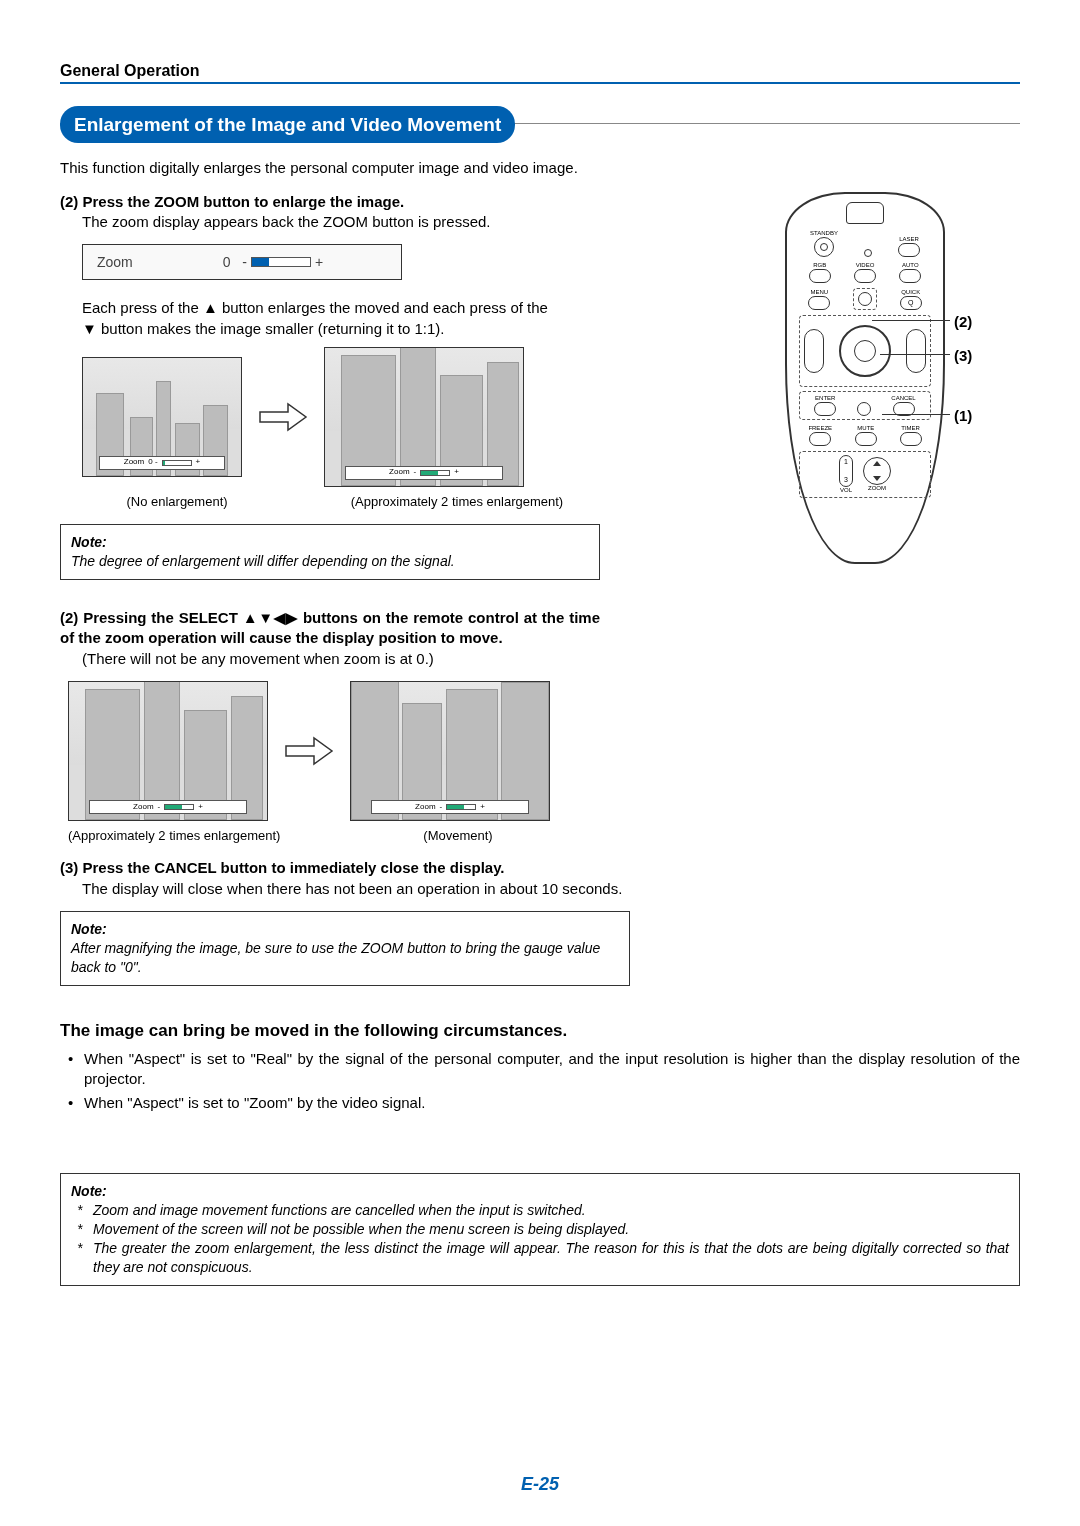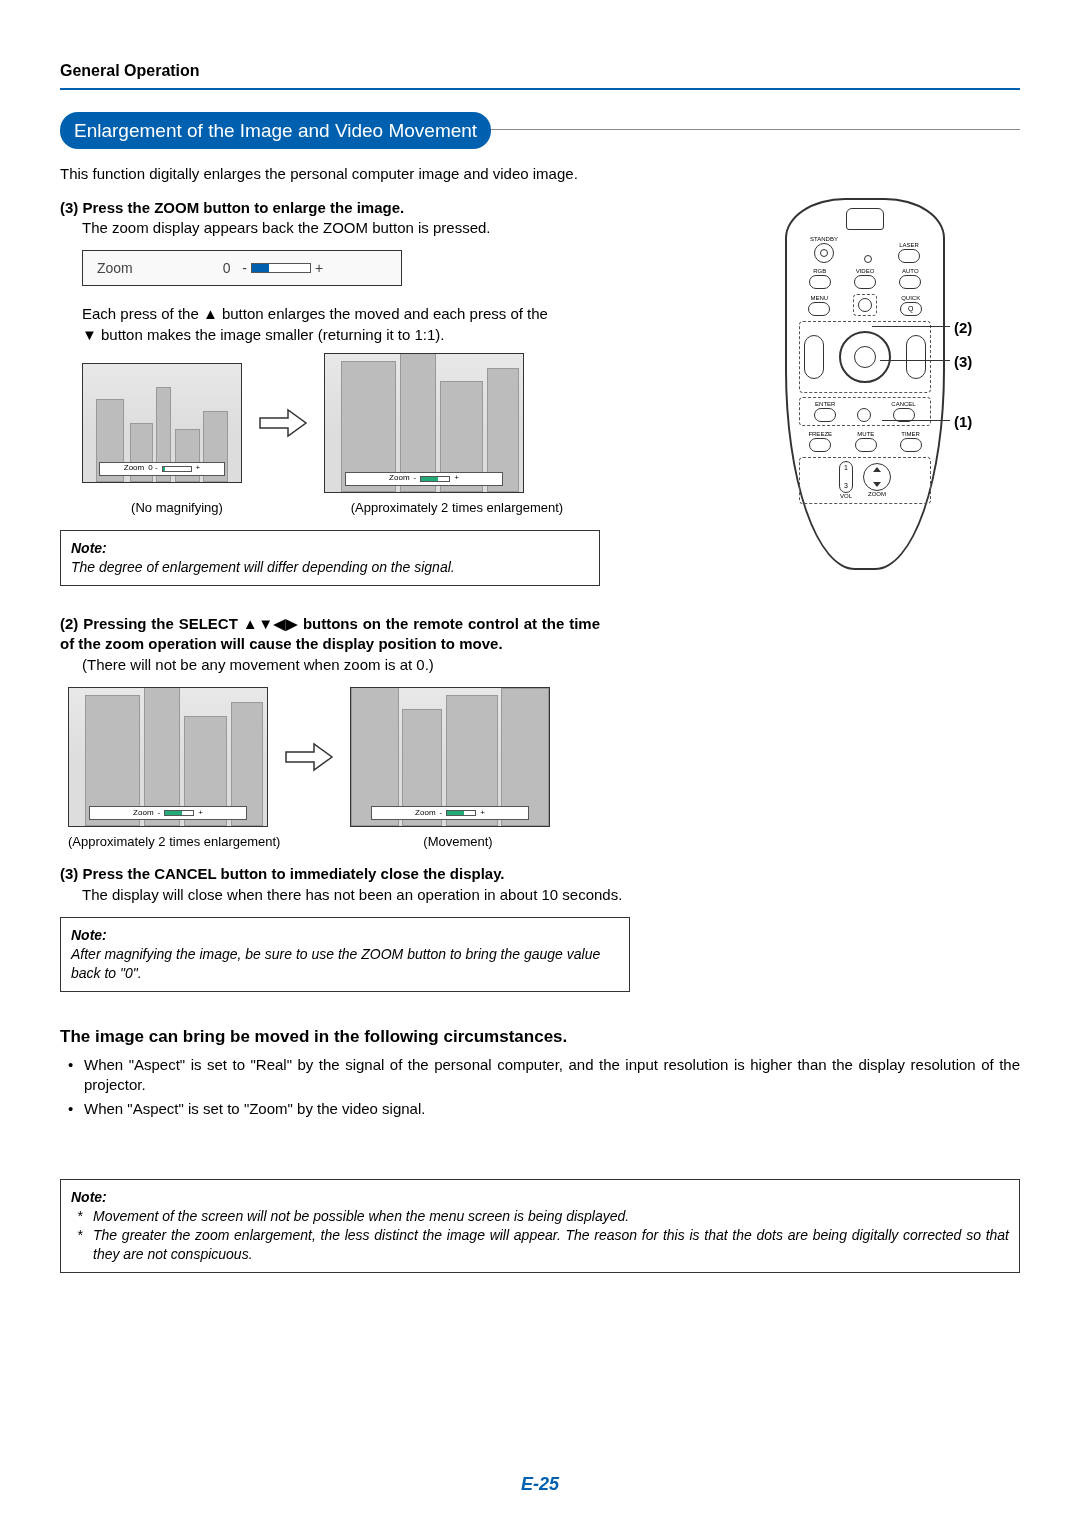--- a/index.html
+++ b/index.html
@@ -10,32 +10,31 @@
     background: #fff;
     color: #000;
     padding: 60px 60px 30px 60px;
     font-size: 15px;
     line-height: 1.35;
     position: relative;
   }
   .header-title {
     font-weight: bold;
     font-size: 16px;
-    margin-bottom: 6px;
   }
   .header-rule {
     border: none;
     border-top: 2px solid #0060b0;
     margin-bottom: 22px;
   }
   .section-title-box {
     display: inline-block;
     background: #0060b0;
     color: #fff;
-    font-weight: normal;
+    font-weight: bold;
     font-size: 19px;
     padding: 6px 14px;
     border-radius: 18px;
     position: relative;
   }
   .section-title-row {
     position: relative;
     height: 34px;
     margin-bottom: 18px;
   }
@@ -217,21 +216,21 @@
 <div class="section-title-row">
   <span class="section-title-box">Enlargement of the Image and Video Movement</span>
 </div>
 
 <p class="intro">This function digitally enlarges the personal computer image and video image.</p>
 
 <div class="layout">
   <div class="main">
 
     <div class="step-block">
-      <div class="step-bold">(3)  Press the ZOOM button to enlarge the image.</div>
+      <div class="step-bold">(2)  Press the ZOOM button to enlarge the image.</div>
       <div class="step-indent">The zoom display appears back the ZOOM button is pressed.</div>
     </div>
 
     <div class="zoom-window">
       <span>Zoom</span>
       <span class="zoom-bar">
         <span>0</span>&nbsp;&nbsp;-
         <span class="zoom-track">
             <span class="zoom-fill"></span>
           </span>+
@@ -273,21 +272,21 @@
             <span>Zoom</span>
             <span>-</span>
             <span class="mini-track">
               <span class="mini-fill" style="width:60%"></span>
             </span>
             <span>+</span>
           </div>
       </div>
     </div>
     <div class="caption-row">
-      <span class="c1">(No magnifying)</span>
+      <span class="c1">(No enlargement)</span>
       <span class="c2"></span>
       <span class="c3">(Approximately 2 times enlargement)</span>
     </div>
 
     <div class="note-box half">
       <span class="note-label">Note:</span><br>
       <span>The degree of enlargement will differ depending on the signal.</span>
     </div>
 
     <div class="step-block" style="margin-top:28px;">
@@ -470,18 +469,19 @@
 
 <div class="subhead">The image can bring be moved in the following circumstances.</div>
 <ul class="bullets">
   <li>When "Aspect" is set to "Real" by the signal of the personal computer, and the input resolution is higher than the display resolution of the projector.</li>
   <li>When "Aspect" is set to "Zoom" by the video signal.</li>
 </ul>
 
 <div class="footer-note-box">
   <div class="note-label">Note:</div>
   <ul class="stars">
+    <li>Zoom and image movement functions are cancelled when the input is switched.</li>
     <li>Movement of the screen will not be possible when the menu screen is being displayed.</li>
     <li>The greater the zoom enlargement, the less distinct the image will appear. The reason for this is that the dots are being digitally corrected so that they are not conspicuous.</li>
   </ul>
 </div>
 
 <div class="page-num">E-25</div>
 
 </body></html>

